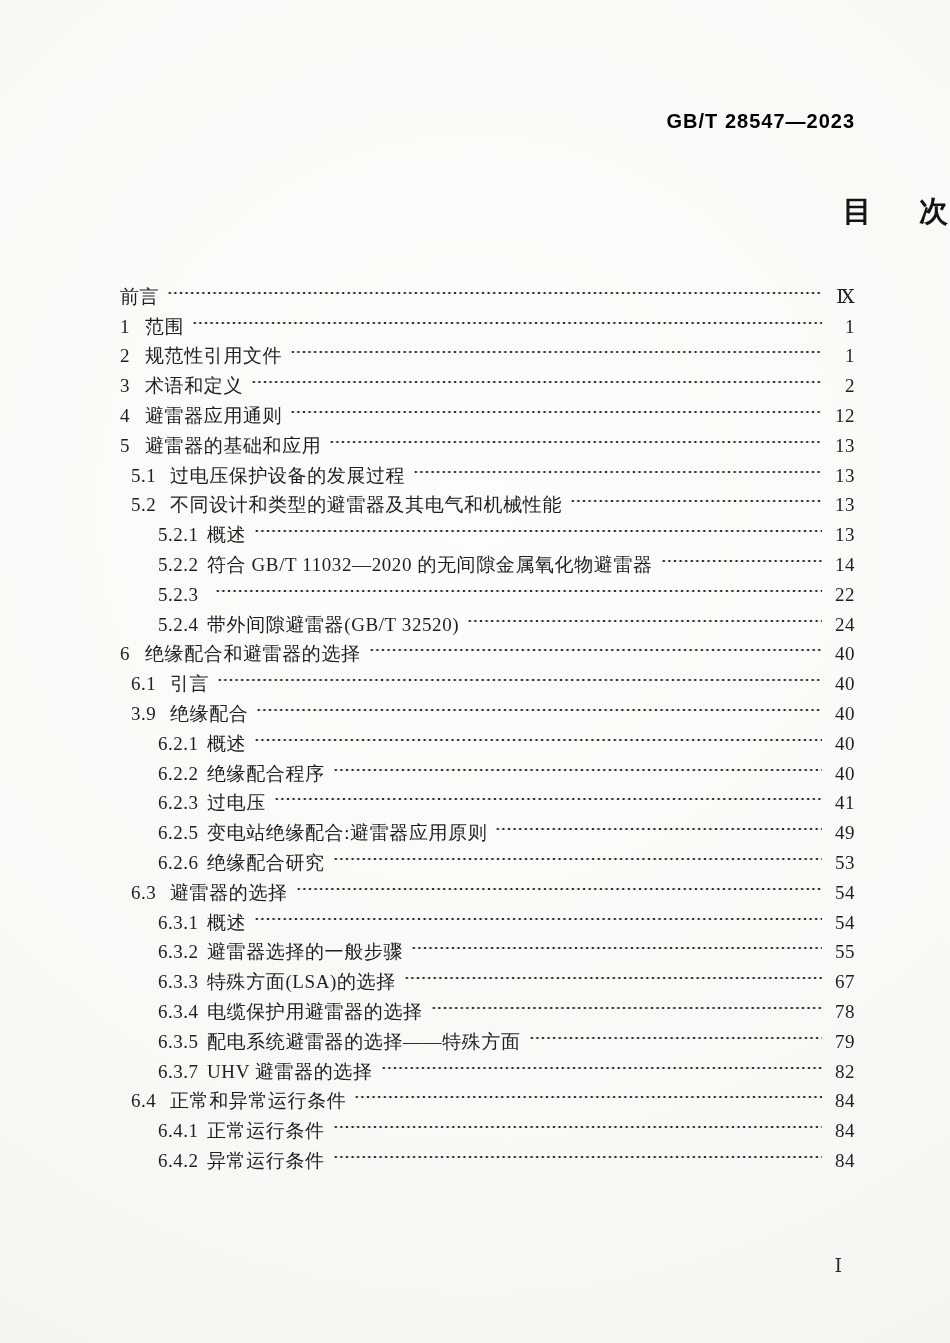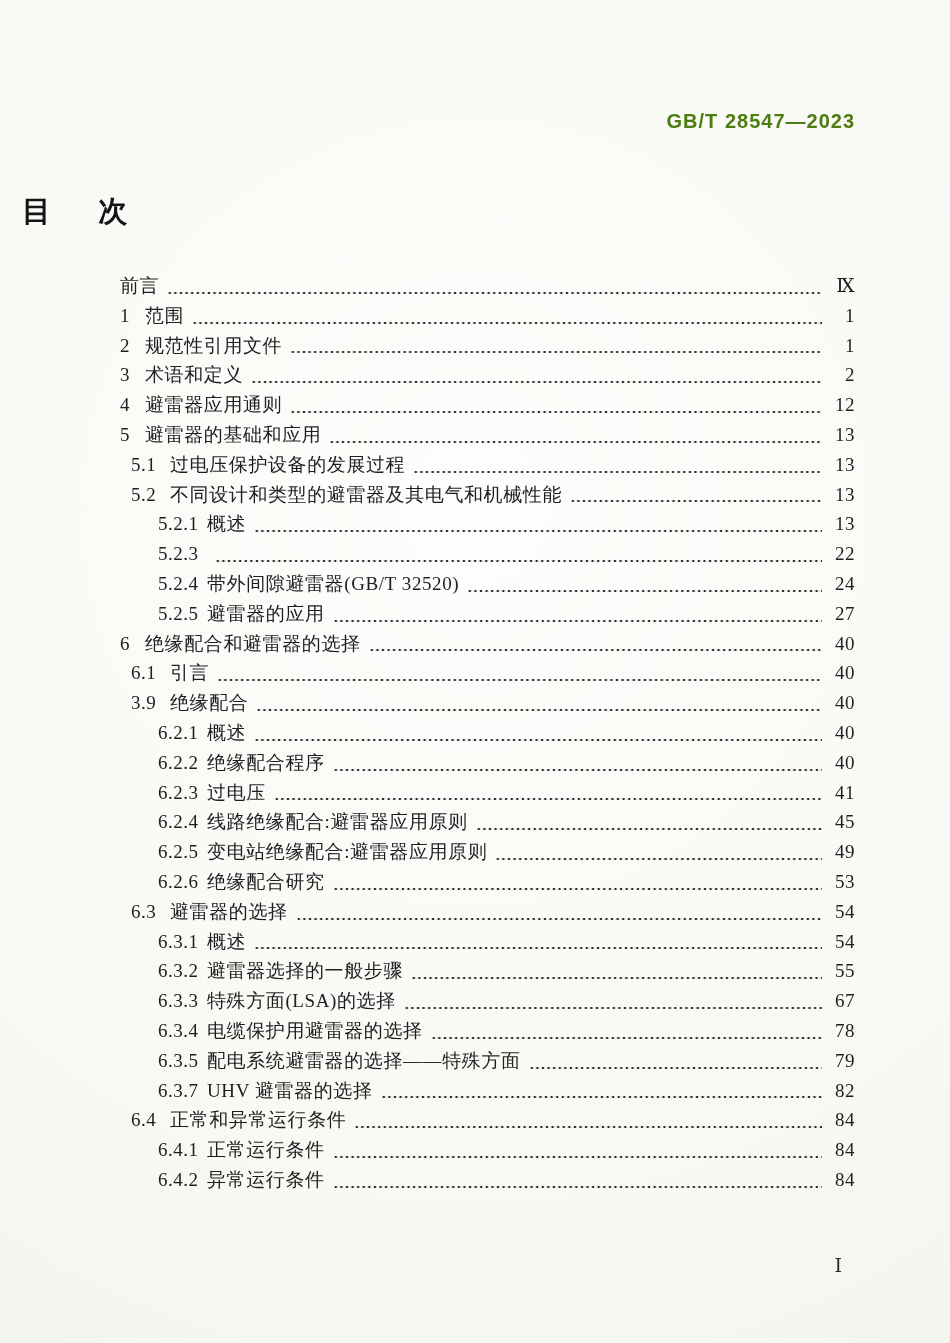--- a/index.html
+++ b/index.html
@@ -20,45 +20,45 @@
     inset: 0;
   }
   .doc-code {
     position: absolute;
     top: 110px;
     right: 95px;
     font-family: "Liberation Sans", "DejaVu Sans", sans-serif;
     font-weight: 700;
     font-size: 20px;
     letter-spacing: 1px;
-    color: #4d7c0f;
+    color: #000000;
   }
   .page-title {
     position: absolute;
     top: 192px;
     left: 0;
     width: 100%;
-    text-align: left;
+    text-align: right;
     text-indent: 22px;
     font-size: 29px;
     font-weight: 700;
     letter-spacing: 2px;
     word-spacing: 36px;
     white-space: pre;
     color: #141414;
   }
   .toc {
     position: absolute;
     left: 120px;
     right: 95px;
     top: 276px;
   }
   .toc-row {
     display: flex;
-    align-items: flex-start;
+    align-items: flex-end;
     height: 29.8px;
     font-size: 19px;
     line-height: 1;
   }
   .toc-row .num {
     flex: none;
     letter-spacing: 0.5px;
   }
   .toc-row.lvl0 .num { margin-left: 0;    width: 25px; }
   .toc-row.lvl1 .num { margin-left: 11px; width: 39px; }
@@ -157,40 +157,40 @@
     <span class="page-num">13</span>
   </div>
 
   <div class="toc-row lvl2">
     <span class="num">5.2.1</span>
     <span class="label">概述</span>
     <span class="leader"></span>
     <span class="page-num">13</span>
   </div>
 
+  <div class="toc-row lvl2">
+    <span class="num">5.2.2</span>
+    <span class="label">符合 GB/T 11032—2020 的无间隙金属氧化物避雷器</span>
+    <span class="leader"></span>
+    <span class="page-num">14</span>
+  </div>
 
   <div class="toc-row lvl2">
     <span class="num">5.2.3</span>
     <span class="leader"></span>
     <span class="page-num">22</span>
   </div>
 
   <div class="toc-row lvl2">
     <span class="num">5.2.4</span>
     <span class="label">带外间隙避雷器(GB/T 32520)</span>
     <span class="leader"></span>
     <span class="page-num">24</span>
   </div>
 
-  <div class="toc-row lvl2">
-    <span class="num">5.2.5</span>
-    <span class="label">避雷器的应用</span>
-    <span class="leader"></span>
-    <span class="page-num">27</span>
-  </div>
 
   <div class="toc-row lvl0">
     <span class="num">6</span>
     <span class="label">绝缘配合和避雷器的选择</span>
     <span class="leader"></span>
     <span class="page-num">40</span>
   </div>
 
   <div class="toc-row lvl1">
     <span class="num">6.1</span>
@@ -220,26 +220,20 @@
     <span class="page-num">40</span>
   </div>
 
   <div class="toc-row lvl2">
     <span class="num">6.2.3</span>
     <span class="label">过电压</span>
     <span class="leader"></span>
     <span class="page-num">41</span>
   </div>
 
-  <div class="toc-row lvl2">
-    <span class="num">6.2.4</span>
-    <span class="label">线路绝缘配合:避雷器应用原则</span>
-    <span class="leader"></span>
-    <span class="page-num">45</span>
-  </div>
 
   <div class="toc-row lvl2">
     <span class="num">6.2.5</span>
     <span class="label">变电站绝缘配合:避雷器应用原则</span>
     <span class="leader"></span>
     <span class="page-num">49</span>
   </div>
 
   <div class="toc-row lvl2">
     <span class="num">6.2.6</span>

